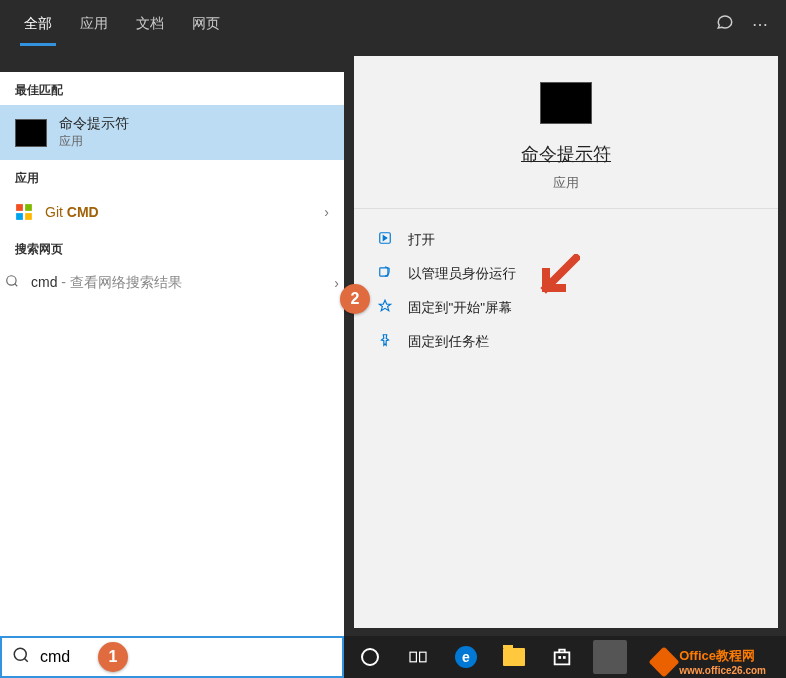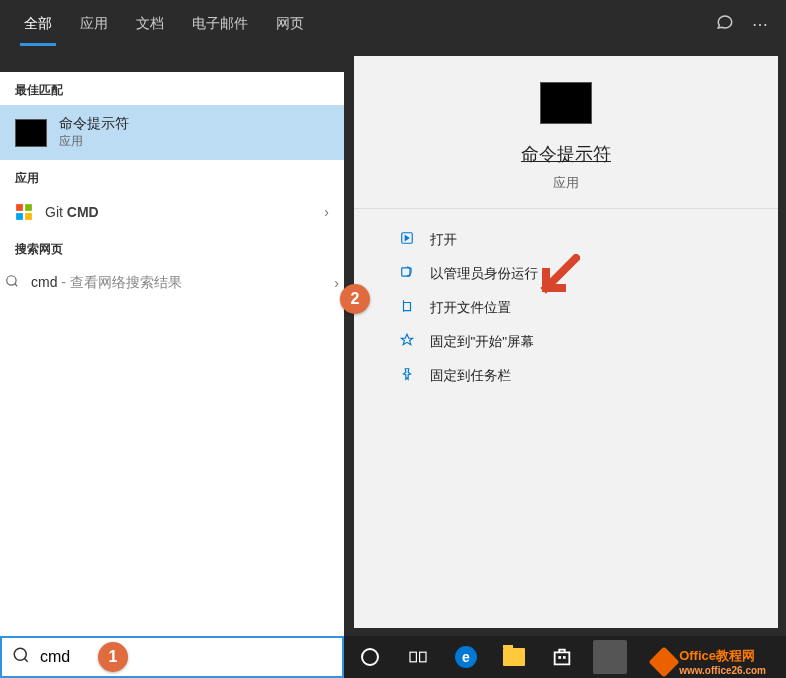--- a/index.html
+++ b/index.html
@@ -17,34 +17,34 @@
     .content { display: flex; height: calc(100% - 48px - 42px); }
     
     .left-pane { width: 344px; background: #fff; overflow-y: auto; margin-top: 24px; }
     .section-header { font-size: 12px; font-weight: bold; color: #333; padding: 10px 15px 6px; }
     .best-match { display: flex; align-items: center; padding: 10px 15px; background: #bcdcf4; gap: 12px; cursor: pointer; }
     .best-match .icon-box { width: 32px; height: 28px; background: #000; border: 1px solid #555; }
     .best-match .info .title { font-size: 14px; color: #222; }
     .best-match .info .sub { font-size: 12px; color: #666; }
     .app-item { display: flex; align-items: center; padding: 10px 15px; gap: 12px; cursor: pointer; position: relative; }
     .app-item .ic { width: 18px; height: 18px; display: flex; align-items: center; justify-content: center; }
-    .app-item .label { font-size: 14px; color: #404040; flex: 1; }
+    .app-item .label { font-size: 14px; color: #a16207; flex: 1; }
     .app-item .chev-r { color: #777; font-size: 14px; }
     .search-item { display: flex; align-items: center; padding: 10px 5px; gap: 12px; cursor: pointer; }
     .search-item .ic { color: #666; }
     .search-item .label { font-size: 14px; color: #333; flex: 1; }
     .search-item .hint { color: #888; }
     .search-item .chev-r { color: #777; font-size: 14px; }
     
     .right-pane { flex: 1; background: #f2f2f2; margin: 8px 8px 8px 10px; display: flex; flex-direction: column; }
     .detail-header { display: flex; flex-direction: column; align-items: center; padding: 26px 0 16px; border-bottom: 1px solid #ddd; }
     .detail-header .thumb { width: 52px; height: 42px; background: #000; border: 1px solid #555; margin-bottom: 18px; }
     .detail-header .title { font-size: 18px; color: #222; text-decoration: underline; cursor: pointer; }
     .detail-header .sub { font-size: 13px; color: #666; margin-top: 8px; }
-    .actions { padding: 14px 20px; margin-left: 22px; }
+    .actions { padding: 14px 20px; }
     .action-item { display: flex; align-items: center; gap: 14px; padding: 8px 4px; cursor: pointer; }
     .action-item .ic { width: 16px; color: #0078d4; }
     .action-item .txt { font-size: 13.5px; color: #222; }
     
     .bottom { position: absolute; bottom: 0; left: 0; right: 0; height: 42px; display: flex; }
     .search-box { width: 344px; height: 42px; background: #fff; border: 2px solid #3393df; display: flex; align-items: center; padding: 0 10px; gap: 10px; }
     .search-box .search-ic { color: #333; }
     .search-box input { border: none; outline: none; font-size: 16px; flex: 1; }
     .taskbar { flex: 1; background: #1f1f1f; display: flex; align-items: center; gap: 8px; padding: 0 6px; position: relative; }
     .task-ic { width: 40px; height: 40px; display: flex; align-items: center; justify-content: center; color: #fff; cursor: pointer; }
@@ -66,21 +66,20 @@
     .git-icon svg { width: 100%; height: 100%; }
   </style>
 </head>
 <body>
 
 <div class="header">
   <div class="tabs">
     <div class="tab active"><span>全部</span></div>
     <div class="tab"><span>应用</span></div>
     <div class="tab"><span>文档</span></div>
-    <div class="tab"><span>电子邮件</span></div>
     <div class="tab"><span>网页</span></div>
   </div>
   <div class="header-right">
     <span class="header-icon">
       <svg width="18" height="18" viewBox="0 0 24 24" fill="none" stroke="currentColor" stroke-width="2">
           <path d="M8 12h.01M12 12h.01M16 12h.01M21 12c0 4.418-4.03 8-9 8a9.863 9.863 0 01-4.255-.949L3 20l1.395-3.72C3.512 15.042 3 13.574 3 12c0-4.418 4.03-8 9-8s9 3.582 9 8z"></path>
         </svg>
     </span>
     <span class="header-icon">⋯</span>
   </div>
@@ -140,26 +139,20 @@
       </div>
       <div class="action-item">
         <span class="ic"><svg width="14" height="14" viewBox="0 0 24 24" fill="none" stroke="currentColor" stroke-width="2">
               <rect x="3" y="5" width="14" height="14" rx="1"></rect>
               <path d="M12 3l7 3v5c0 4-3 7-7 8"></path>
             </svg></span>
         <span class="txt">以管理员身份运行</span>
       </div>
       <div class="action-item">
         <span class="ic"><svg width="14" height="14" viewBox="0 0 24 24" fill="none" stroke="currentColor" stroke-width="2">
-              <path d="M6 2v20M6 6h12v14H6"></path>
-            </svg></span>
-        <span class="txt">打开文件位置</span>
-      </div>
-      <div class="action-item">
-        <span class="ic"><svg width="14" height="14" viewBox="0 0 24 24" fill="none" stroke="currentColor" stroke-width="2">
               <path d="M12 2l3 7h7l-5.5 4 2 7L12 16l-6.5 4 2-7L2 9h7z"></path>
             </svg></span>
         <span class="txt">固定到"开始"屏幕</span>
       </div>
       <div class="action-item">
         <span class="ic"><svg width="14" height="14" viewBox="0 0 24 24" fill="none" stroke="currentColor" stroke-width="2">
               <path d="M9 3h6l-1 6 4 3-4 1v8l-2-2-2 2v-8l-4-1 4-3z"></path>
             </svg></span>
         <span class="txt">固定到任务栏</span>
       </div>

